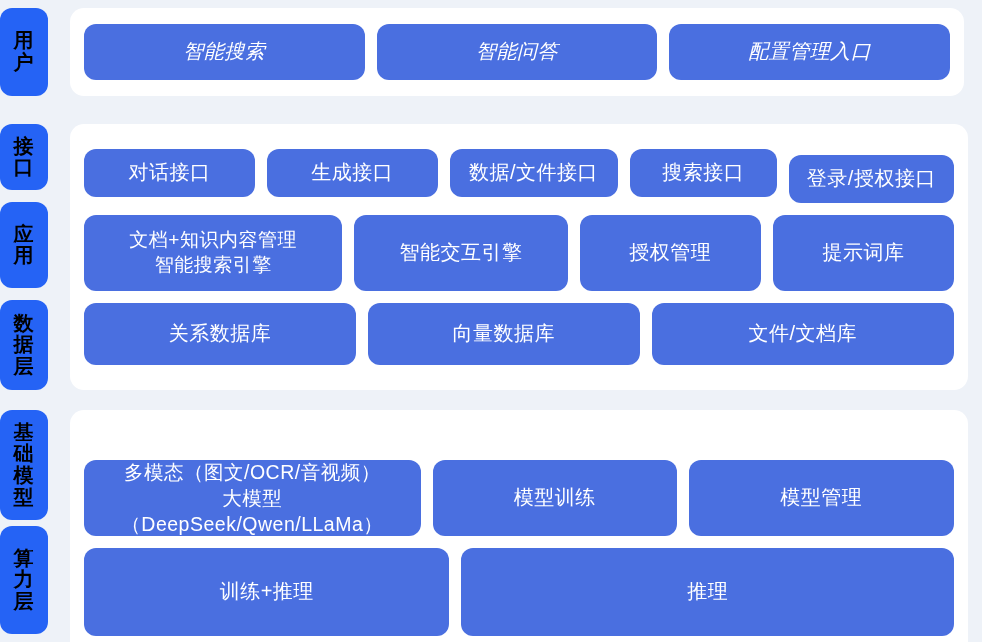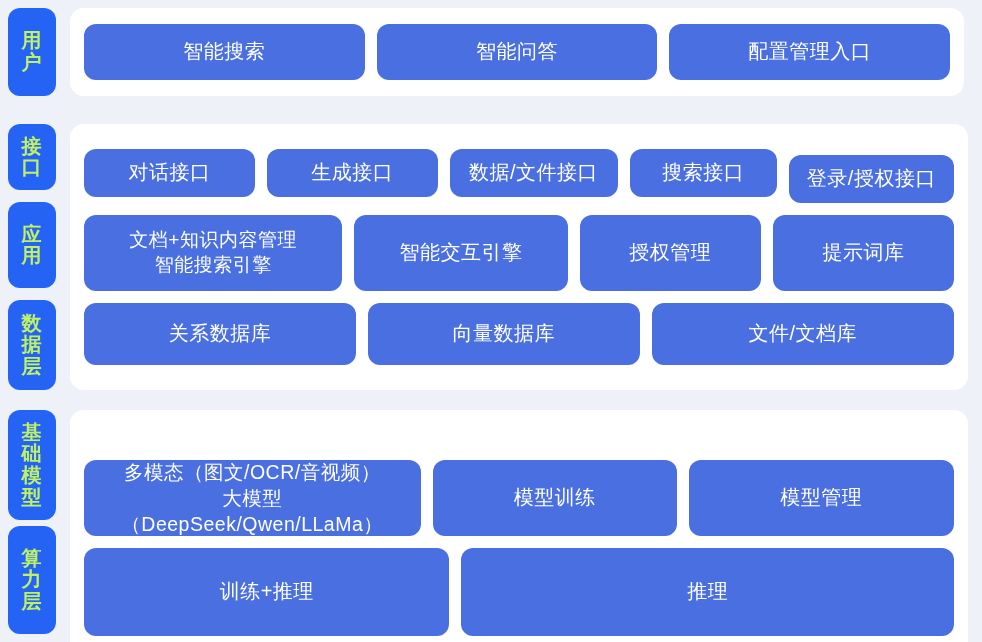--- a/index.html
+++ b/index.html
@@ -32,30 +32,30 @@
     width: 56px;
     flex: 0 0 56px;
     display: flex;
     flex-direction: column;
     gap: 6px;
     z-index: 3;
   }
   .tab {
     background: #2563f5;
     border-radius: 12px;
-    color: #bef264;
+    color: #000000;
     display: flex;
     align-items: center;
     justify-content: center;
     font-size: 20px;
     font-weight: bold;
     line-height: 1.08;
     letter-spacing: 1px;
     width: 48px;
-    margin-left: 8px;
+    margin-left: 0;
     box-sizing: border-box;
     text-align: center;
   }
   .tab-inner {
     display: block;
     width: 22px;
     word-break: break-all;
     white-space: normal;
   }
 
@@ -99,21 +99,21 @@
 
   
   #sec-user {
     left: 0px;
     top: 8px;
     width: 982px;
     height: 96px;
   }
   #sec-user .tabcol { height: 88px; }
   #sec-user .tab { height: 88px; }
-  #sec-user .panel { height: 88px; margin-right: 18px; }
+  #sec-user .panel { height: 88px; margin-right: 18px; font-style: italic; }
   #sec-user .cell { height: 56px; }
 
   
   #sec-mid {
     left: 0px;
     top: 124px;
     width: 982px;
     height: 266px;
   }
   #sec-mid .tabcol { height: 266px; gap: 12px; }

